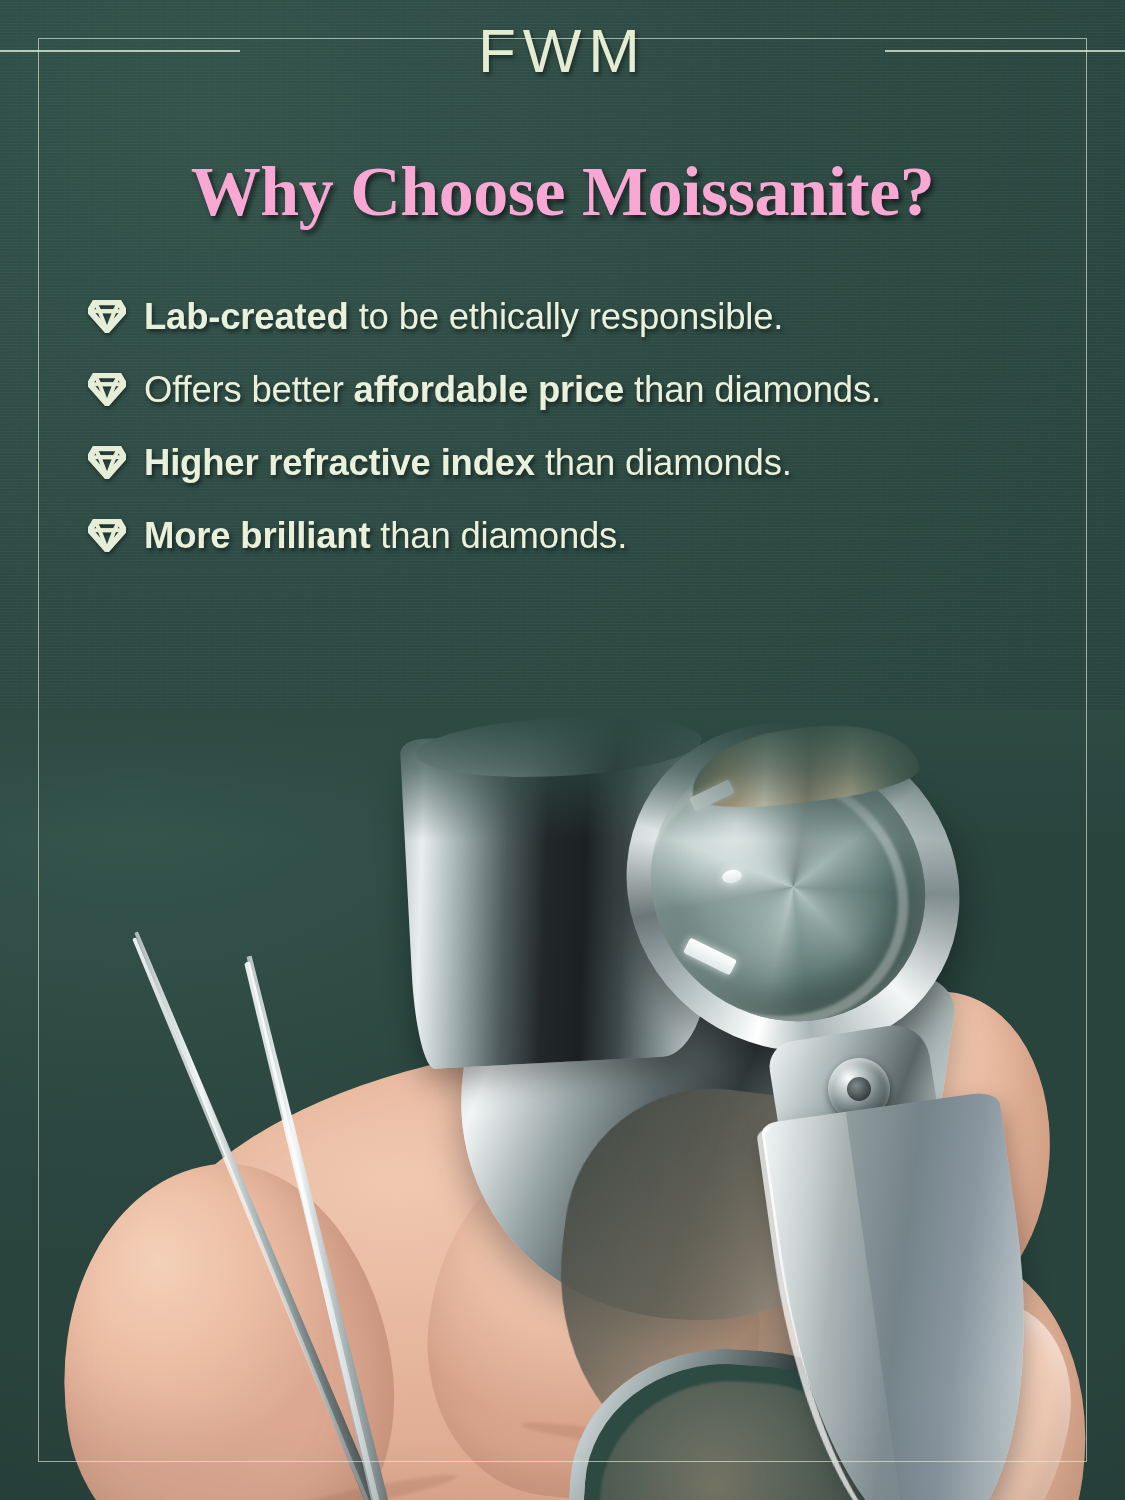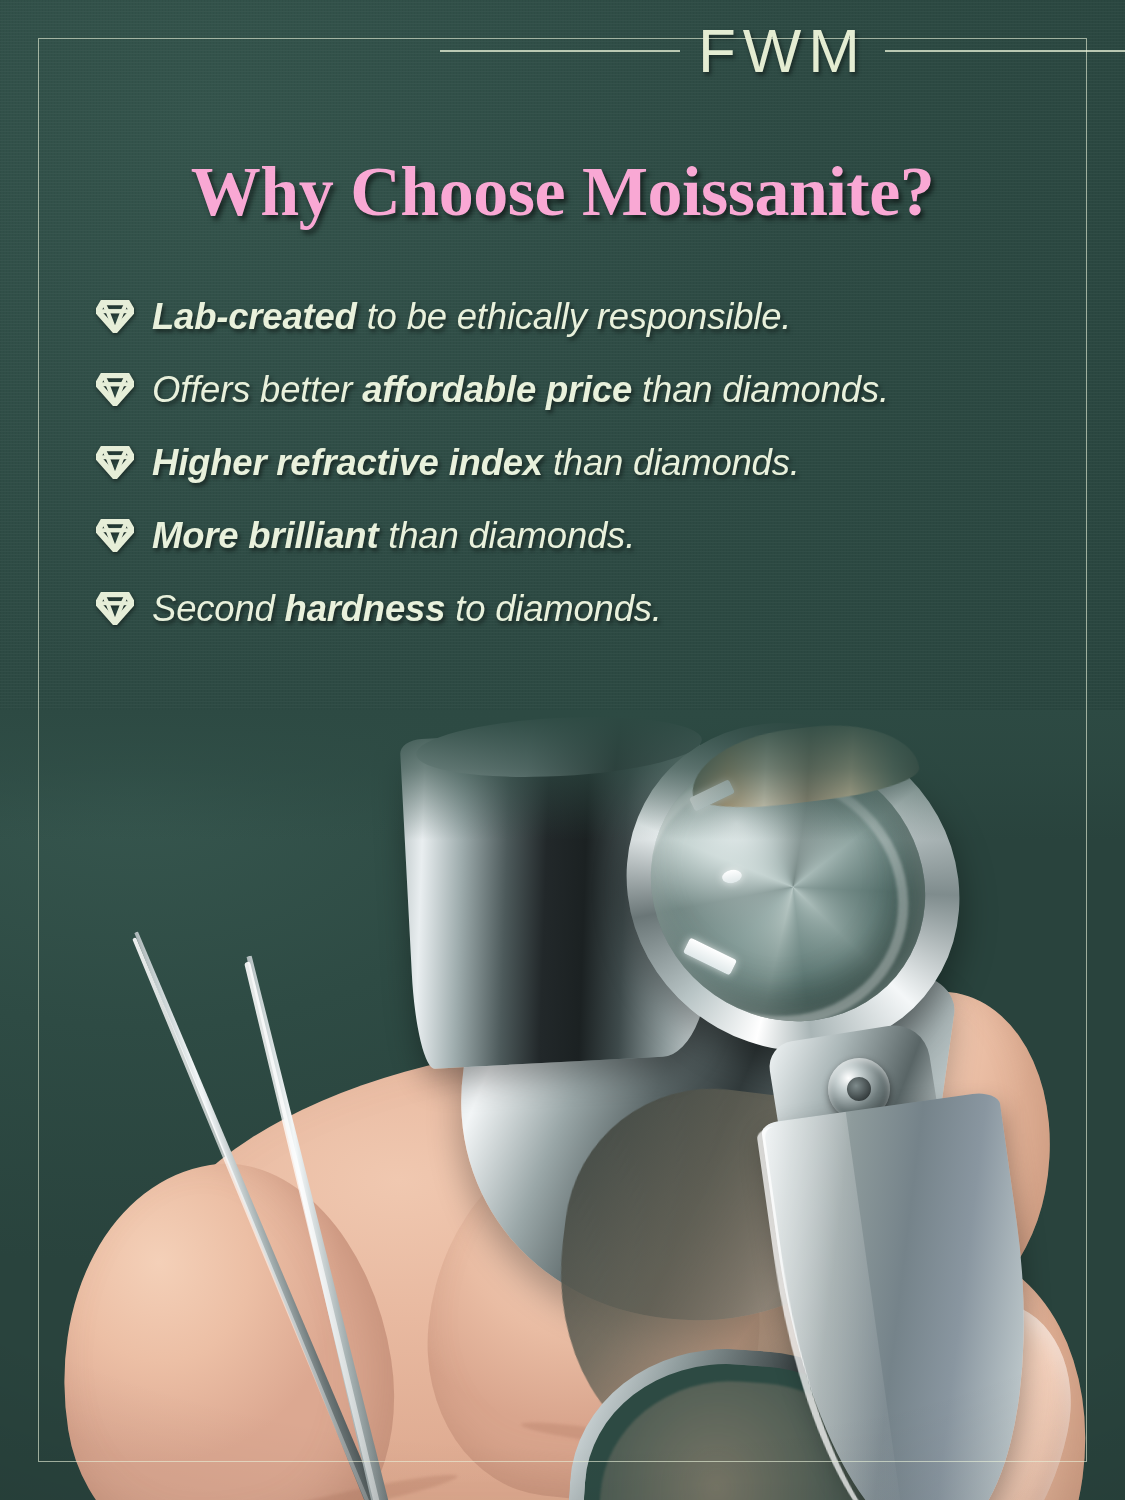--- a/index.html
+++ b/index.html
@@ -41,21 +41,21 @@
     z-index:40;
   }
 
   
   .header {
     position:absolute; top:22px; left:0; right:0;
     z-index:30;
     text-align:center;
   }
   .logo-row {
-    display:flex; align-items:center; justify-content:flex-end;
+    display:flex; align-items:center; justify-content:space-between;
     gap:0;
   }
   .rule {
     height:2px;
     width:240px;
     background:rgba(226,236,210,.78);
   }
   .rule.left  { margin-right:18px; }
   .rule.right { margin-left:18px; }
   .logo-mark {
@@ -87,23 +87,22 @@
     font-weight:700;
     font-size:70px;
     letter-spacing:-.5px;
     color:#f9a8d4;
     text-shadow:3px 4px 5px rgba(0,0,0,.55);
   }
 
   
   .bullets {
     position:absolute;
-    top:280px; left:96px; right:60px;
+    top:280px; left:88px; right:60px;
     z-index:30;
-    font-style:italic;
   }
   .bullet {
     display:flex;
     align-items:center;
     gap:18px;
     height:73px;
   }
   .gem-icon {
     flex:0 0 auto;
     width:38px; height:33px;
@@ -598,28 +597,16 @@
 <svg class="gem-icon" viewBox="0 0 100 88">
   <polygon points="18,6 82,6 96,30 50,82 4,30"></polygon>
   <polyline class="thin" points="4,30 96,30"></polyline>
   <polyline class="thin" points="18,6 30,30 50,82"></polyline>
   <polyline class="thin" points="82,6 70,30 50,82"></polyline>
   <polyline class="thin" points="30,30 70,30"></polyline>
 </svg>
         </span>
         <div class="btext"><b>More brilliant</b><span> than diamonds.</span></div>
       </div>
-      <div class="bullet">
-        <span style="display: flex;">
-<svg class="gem-icon" viewBox="0 0 100 88">
-  <polygon points="18,6 82,6 96,30 50,82 4,30"></polygon>
-  <polyline class="thin" points="4,30 96,30"></polyline>
-  <polyline class="thin" points="18,6 30,30 50,82"></polyline>
-  <polyline class="thin" points="82,6 70,30 50,82"></polyline>
-  <polyline class="thin" points="30,30 70,30"></polyline>
-</svg>
-        </span>
-        <div class="btext"><span>Second </span><b>hardness</b><span> to diamonds.</span></div>
-      </div>
     </div>
 
   <div class="frame"></div>
 </div>
 
 </body></html>

